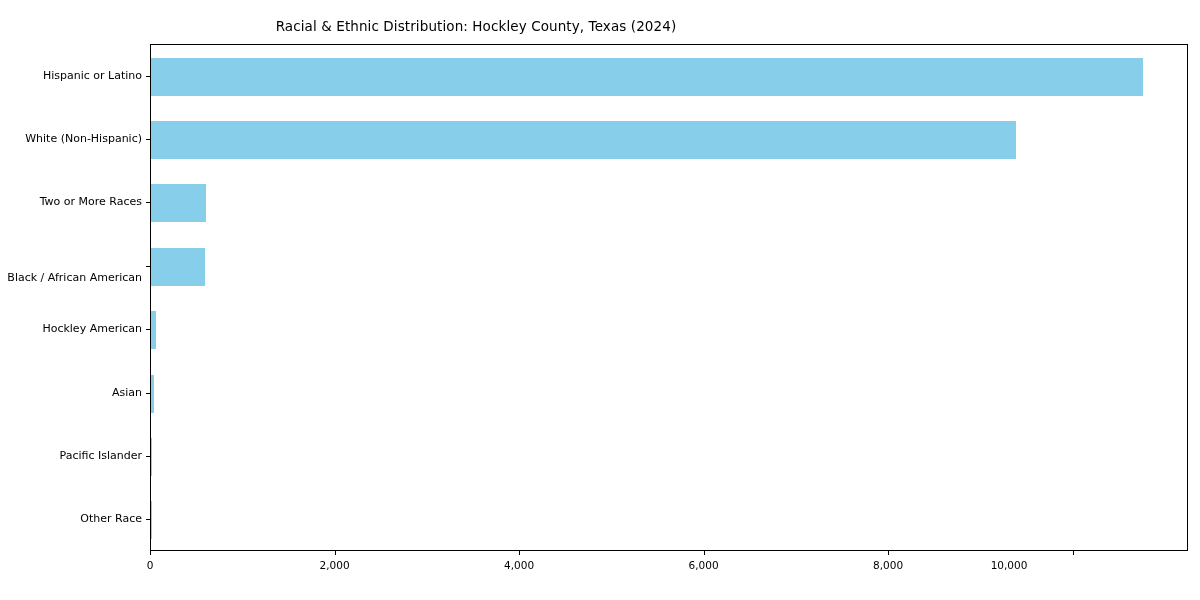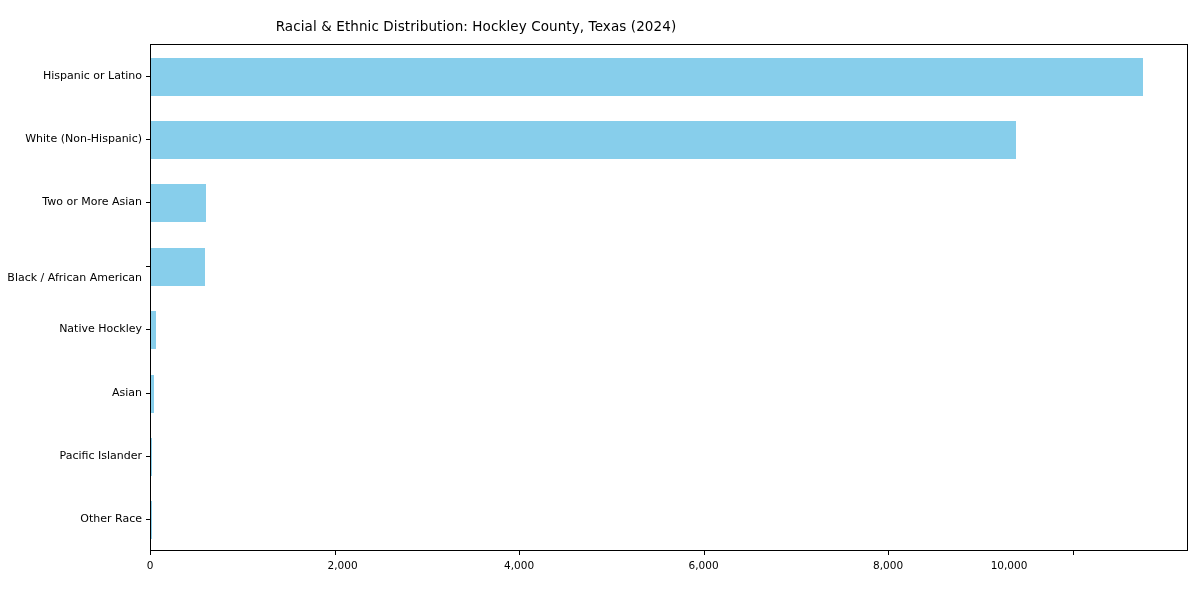--- a/index.html
+++ b/index.html
@@ -101,37 +101,37 @@
         <div class="bar" title="Other Race: 3" style="left: 0px; top: 456.312px; width: 1.2px; height: 38px; background: rgb(135, 206, 235);"></div>
       </div>
   </div>
 
   <div id="y-axis">
       <div class="ytick-mark" style="left: 146px; top: 75.6875px;"></div>
       <div class="ytick-label" style="right: 1058px; top: 68.6875px;">Hispanic or Latino</div>
       <div class="ytick-mark" style="left: 146px; top: 139.062px;"></div>
       <div class="ytick-label" style="right: 1058px; top: 132.062px;">White (Non-Hispanic)</div>
       <div class="ytick-mark" style="left: 146px; top: 202.438px;"></div>
-      <div class="ytick-label" style="right: 1058px; top: 195.438px;">Two or More Asian</div>
+      <div class="ytick-label" style="right: 1058px; top: 195.438px;">Two or More Races</div>
       <div class="ytick-mark" style="left: 146px; top: 265.812px;"></div>
       <div class="ytick-label" style="right: 1058px; top: 258.812px; margin-top: 12px;">Black / African American</div>
       <div class="ytick-mark" style="left: 146px; top: 329.188px;"></div>
-      <div class="ytick-label" style="right: 1058px; top: 322.188px;">Native Hockley</div>
+      <div class="ytick-label" style="right: 1058px; top: 322.188px;">Hockley American</div>
       <div class="ytick-mark" style="left: 146px; top: 392.562px;"></div>
       <div class="ytick-label" style="right: 1058px; top: 385.562px;">Asian</div>
       <div class="ytick-mark" style="left: 146px; top: 455.938px;"></div>
       <div class="ytick-label" style="right: 1058px; top: 448.938px;">Pacific Islander</div>
       <div class="ytick-mark" style="left: 146px; top: 519.312px;"></div>
       <div class="ytick-label" style="right: 1058px; top: 512.312px;">Other Race</div>
     </div>
   <div id="x-axis">
       <div class="xtick-mark" style="left: 150px; top: 551px;"></div>
       <div class="xtick-label" style="left: 150px; top: 559px;">0</div>
       <div class="xtick-mark" style="left: 334.533px; top: 551px;"></div>
-      <div class="xtick-label" style="left: 334.533px; top: 559px; margin-left: 8px;">2,000</div>
+      <div class="xtick-label" style="left: 334.533px; top: 559px;">2,000</div>
       <div class="xtick-mark" style="left: 519.067px; top: 551px;"></div>
       <div class="xtick-label" style="left: 519.067px; top: 559px;">4,000</div>
       <div class="xtick-mark" style="left: 703.6px; top: 551px;"></div>
       <div class="xtick-label" style="left: 703.6px; top: 559px;">6,000</div>
       <div class="xtick-mark" style="left: 888.133px; top: 551px;"></div>
       <div class="xtick-label" style="left: 888.133px; top: 559px; text-align: right;">8,000</div>
       <div class="xtick-mark" style="left: 1072.67px; top: 551px;"></div>
       <div class="xtick-label" style="left: 1009px; top: 559px;">10,000</div>
     </div>
 

